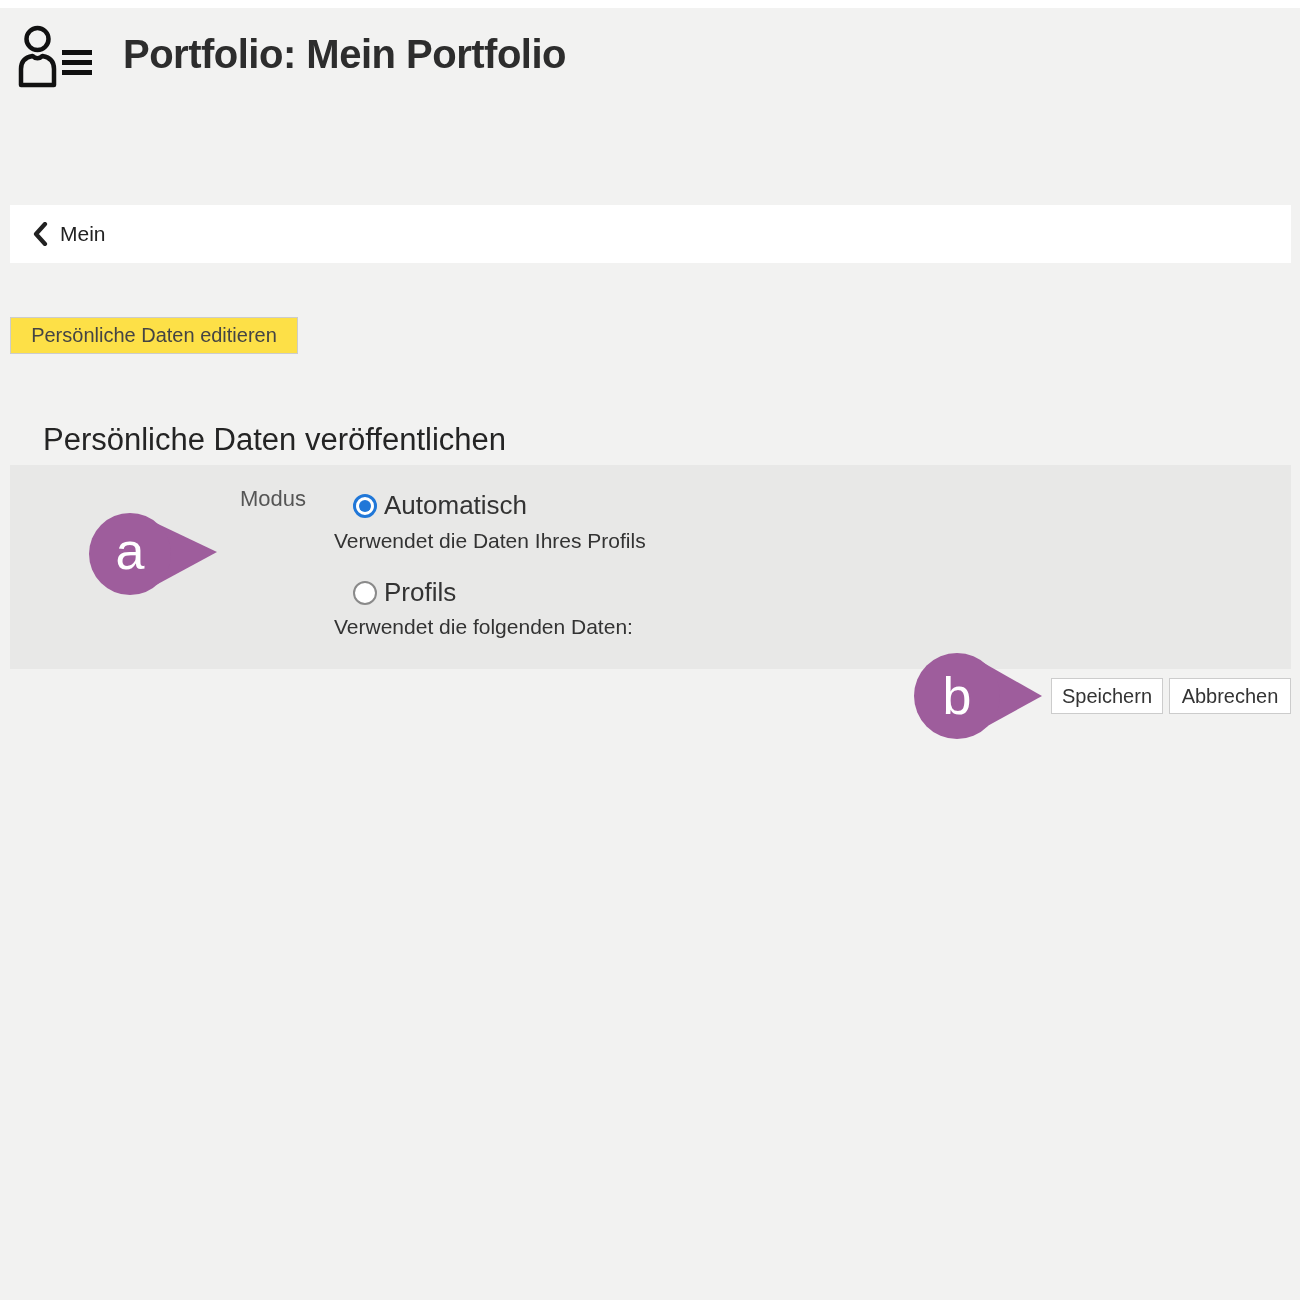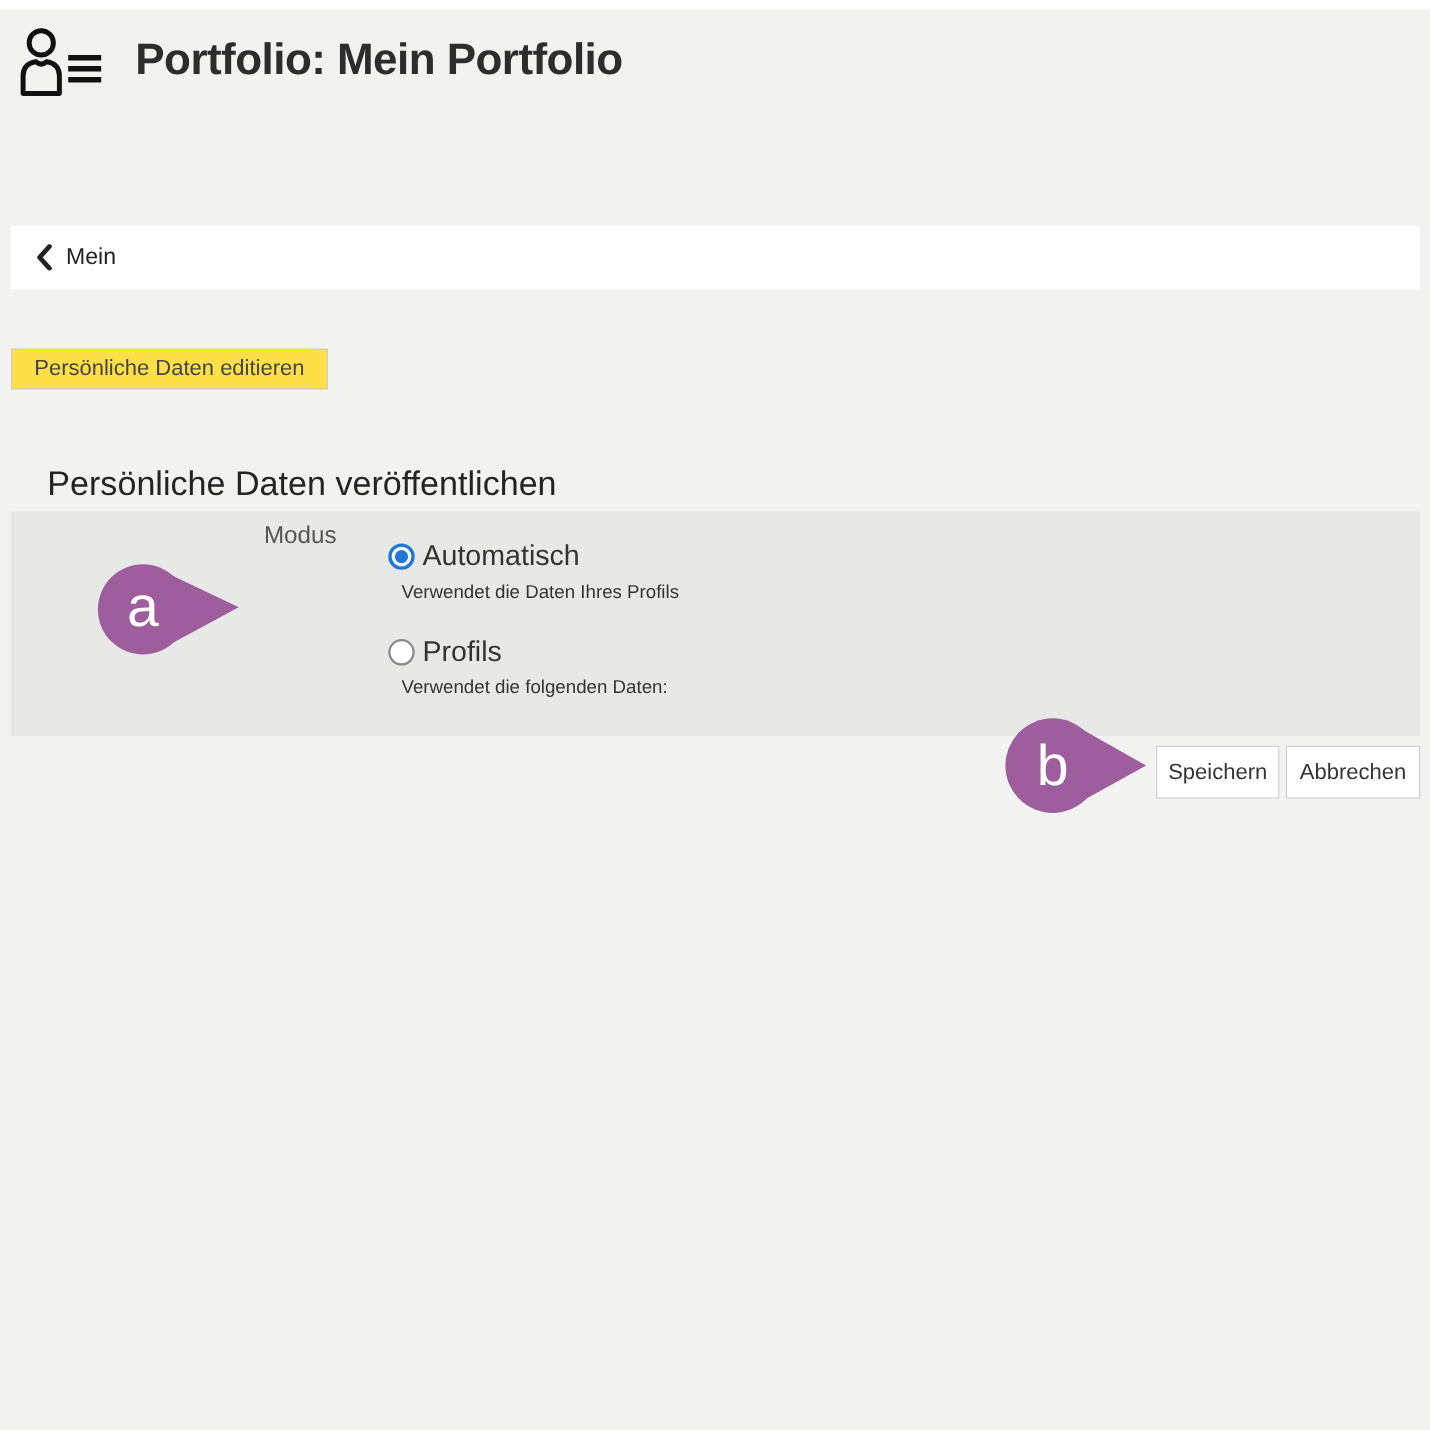--- a/index.html
+++ b/index.html
@@ -41,44 +41,44 @@
   }
   .section-heading{
     position:absolute;left:10px;top:423px;width:900px;
     font-size:31px;font-weight:400;color:#242424;line-height:34px;white-space:nowrap;margin-left:33px;
   }
   .panel{
     position:absolute;left:10px;top:465px;width:1281px;height:204px;
     background:var(--panel-bg);
   }
   .modus-label{
-    position:absolute;left:96px;top:474px;width:210px;text-align:right;
+    position:absolute;left:96px;top:486px;width:210px;text-align:right;
     font-size:22px;color:var(--text-muted);line-height:26px;
   }
   .radio-row{position:absolute;display:flex;align-items:center;cursor:pointer;}
   .radio-row.first{left:353px;top:490px;}
   .radio-row.second{left:353px;top:577px;}
   .radio{
     width:24px;height:24px;border-radius:50%;background:#ffffff;position:relative;
     flex:0 0 auto;
   }
   .radio.selected{border:3px solid var(--blue);}
   .radio.selected::after{
     content:"";position:absolute;left:3px;top:3px;width:12px;height:12px;
     border-radius:50%;background:var(--blue);
   }
   .radio.unselected{border:2px solid #8A8A8A;}
   .radio-label{margin-left:7px;font-size:26px;color:var(--text-body);white-space:nowrap;}
   .option-desc{
-    position:absolute;left:365px;font-size:17px;color:var(--text-body);white-space:nowrap;
+    position:absolute;left:334px;font-size:21px;color:var(--text-body);white-space:nowrap;
   }
   .option-desc.first{top:529px;}
   .option-desc.second{top:615px;}
   .action-button{
-    position:absolute;top:678px;height:48px;background:#ffffff;
+    position:absolute;top:678px;height:36px;background:#ffffff;
     border:1px solid var(--btn-border);display:flex;align-items:center;justify-content:center;
     font-size:20px;color:var(--text-body);cursor:pointer;
   }
   .save-button{left:1051px;width:112px;}
   .cancel-button{left:1169px;width:122px;}
   .marker{position:absolute;pointer-events:none;}
   .marker-a{left:85px;top:509px;}
   .marker-b{left:912px;top:651px;}
   .marker text{
     font-family:"Liberation Sans","DejaVu Sans",sans-serif;

